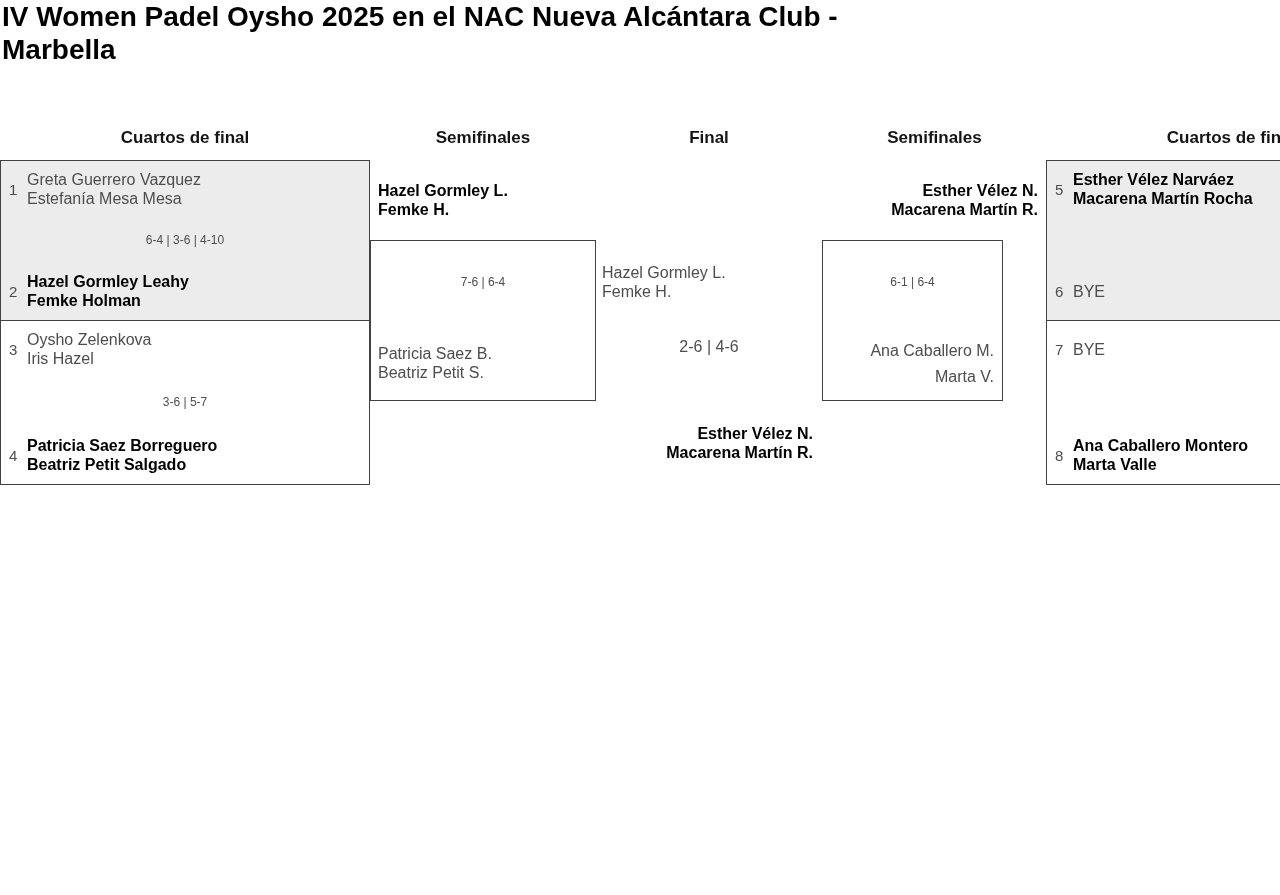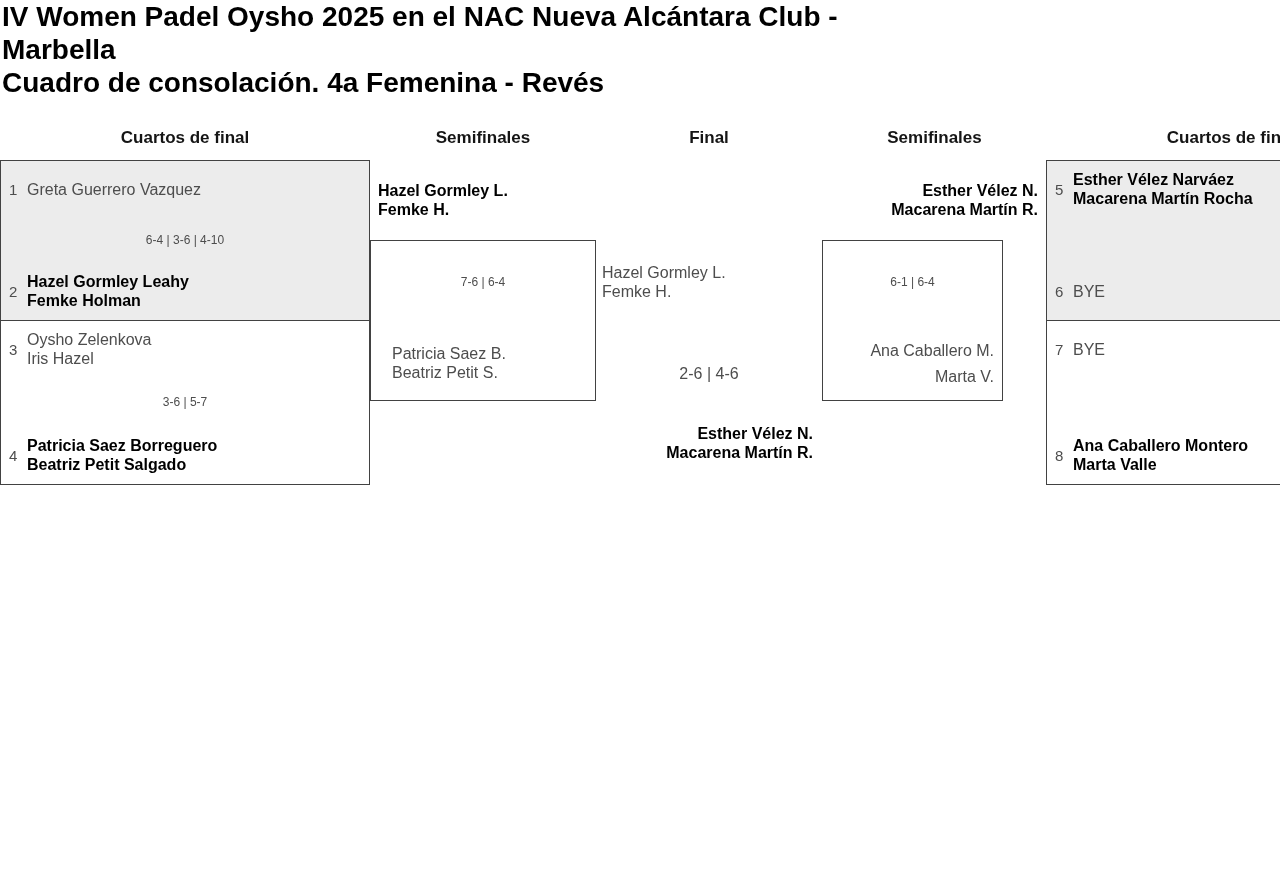--- a/index.html
+++ b/index.html
@@ -27,51 +27,51 @@
   .winner .nm { font-weight:700; color:#000; }
   .score-line { text-align:center; font-size:12px; line-height:19px; color:#4d4d4d;
                 margin:auto 0; white-space:nowrap; }
 
   
   .sf-box { position:absolute; box-sizing:border-box; border:1px solid #424242; background:transparent; }
   .sf-score { position:absolute; left:0; right:0; top:32px; text-align:center;
               font-size:12px; line-height:19px; color:#4d4d4d; }
   .sf-loser { position:absolute; top:103px; height:38px; display:flex; flex-direction:column;
               justify-content:center; }
-  .sf-loser.left-al  { left:21px; text-align:left; }
+  .sf-loser.left-al  { left:7px; text-align:left; }
   .sf-loser.right-al { right:8px; text-align:right;gap:7px; }
 
   
   .float-team { position:absolute; }
   .float-team .nm { white-space:nowrap; }
   .right-al { text-align:right; }
   .final-score { position:absolute; text-align:center; font-size:16px; line-height:19px; color:#4d4d4d; }
 </style>
 </head>
 <body>
 
 <div class="page">
 
   <div class="title-block">
     <span>IV Women Padel Oysho 2025 en el NAC Nueva Alcántara Club -</span>
     <span>Marbella</span>
-    <span>Cuadro de consolación. 4a Femenina - Revés</span>
   </div>
 
   <div class="rh" style="left:0; width:370px;">Cuartos de final</div>
   <div class="rh" style="left:370px; width:226px;">Semifinales</div>
   <div class="rh" style="left:596px; width:226px;">Final</div>
   <div class="rh" style="left:822px; width:225px;">Semifinales</div>
   <div class="rh" style="left:1046px; width:370px;">Cuartos de final</div>
 
   <div class="match shaded" style="left:0; top:160px; width:370px; height:161px;">
     <div class="team-row loser">
       <span class="seed">1</span>
       <div class="team">
         <div class="nm">Greta Guerrero Vazquez</div>
+        <div class="nm">Estefanía Mesa Mesa</div>
       </div>
     </div>
     <div class="score-line">6-4 | 3-6 | 4-10</div>
     <div class="team-row winner">
       <span class="seed">2</span>
       <div class="team">
         <div class="nm">Hazel Gormley Leahy</div>
         <div class="nm">Femke Holman</div>
       </div>
     </div>
@@ -150,19 +150,19 @@
     <div class="sf-loser right-al">
       <div class="nm">Ana Caballero M.</div>
       <div class="nm">Marta V.</div>
     </div>
   </div>
 
   <div class="float-team loser" style="left:602px; top:263px;">
     <div class="nm">Hazel Gormley L.</div>
     <div class="nm">Femke H.</div>
   </div>
-  <div class="final-score" style="left:596px; top:364px; width:226px;text-align:center;">2-6 | 4-6</div>
+  <div class="final-score" style="left:596px; top:337px; width:226px;text-align:center;">2-6 | 4-6</div>
   <div class="float-team winner right-al" style="left:595px; top:424px; width:218px;">
     <div class="nm">Esther Vélez N.</div>
     <div class="nm">Macarena Martín R.</div>
   </div>
 
 </div>
 
 </body></html>

